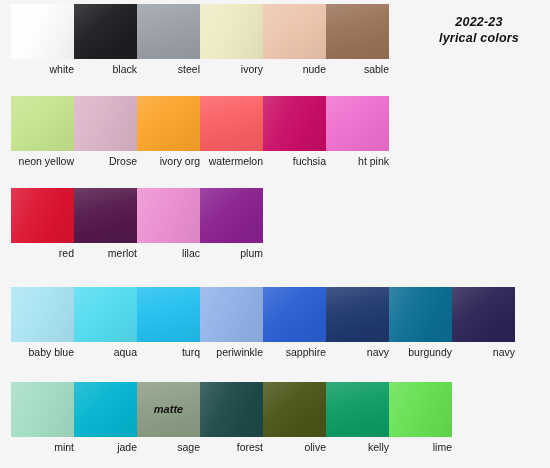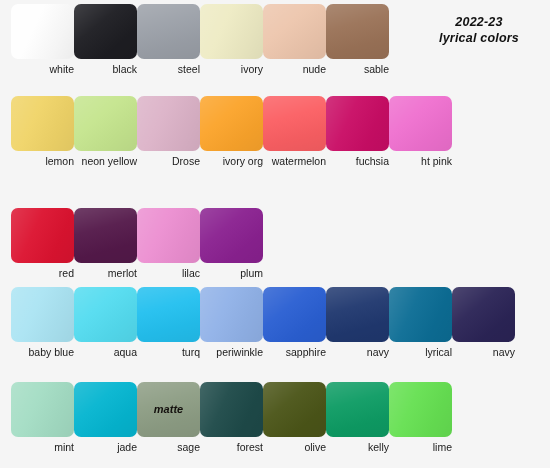--- a/index.html
+++ b/index.html
@@ -39,21 +39,20 @@
     align-items: flex-start;
   }
   .cell {
     position: relative;
   }
   .swatch {
     width: 63px;
     height: 55px;
     position: relative;
     overflow: hidden;
-    border-radius: 7px;
   }
   .swatch .tex {
     position: absolute;
     inset: 0;
     pointer-events: none;
   }
   .label {
     font-size: 10.5px;
     color: #1a1a1a;
     text-align: right;
@@ -69,21 +68,21 @@
     top: 21px;
     text-align: center;
     font-size: 11px;
     font-weight: bold;
     font-style: italic;
     color: #14110e;
   }
   
   #row-1 { top: 4px; }
   #row-2 { top: 96px; }
-  #row-3 { top: 208px; }
+  #row-3 { top: 188px; }
   #row-4 { top: 287px; }
   #row-5 { top: 382px; }
 </style>
 </head>
 <body>
 
 <div id="page">
 
   <div class="title-block">
     <div>2022-23</div>
@@ -123,26 +122,20 @@
       </div>
       <div class="cell">
         <div class="swatch" style="background: rgb(154, 114, 87);">
           <div class="tex" style="background: linear-gradient(165deg, rgba(255, 255, 255, 0.16) 0%, rgba(255, 255, 255, 0.04) 38%, rgba(0, 0, 0, 0.035) 72%, rgba(0, 0, 0, 0.07) 100%);"></div>
         </div>
         <div class="label">sable</div>
       </div>
     </div>
   <div class="row" id="row-2">
       <div class="cell">
-        <div class="swatch" style="background: rgb(240, 212, 104);">
-          <div class="tex" style="background: linear-gradient(115deg, rgba(255, 255, 255, 0.16) 0%, rgba(255, 255, 255, 0.04) 38%, rgba(0, 0, 0, 0.035) 72%, rgba(0, 0, 0, 0.07) 100%);"></div>
-        </div>
-        <div class="label">lemon</div>
-      </div>
-      <div class="cell">
         <div class="swatch" style="background: rgb(197, 229, 142);">
           <div class="tex" style="background: linear-gradient(140deg, rgba(255, 255, 255, 0.16) 0%, rgba(255, 255, 255, 0.04) 38%, rgba(0, 0, 0, 0.035) 72%, rgba(0, 0, 0, 0.07) 100%);"></div>
         </div>
         <div class="label">neon yellow</div>
       </div>
       <div class="cell">
         <div class="swatch" style="background: rgb(220, 179, 200);">
           <div class="tex" style="background: linear-gradient(115deg, rgba(255, 255, 255, 0.16) 0%, rgba(255, 255, 255, 0.04) 38%, rgba(0, 0, 0, 0.035) 72%, rgba(0, 0, 0, 0.07) 100%);"></div>
         </div>
         <div class="label">Drose</div>
@@ -232,21 +225,21 @@
       <div class="cell">
         <div class="swatch" style="background: rgb(32, 56, 111);">
           <div class="tex" style="background: linear-gradient(165deg, rgba(255, 255, 255, 0.16) 0%, rgba(255, 255, 255, 0.04) 38%, rgba(0, 0, 0, 0.035) 72%, rgba(0, 0, 0, 0.07) 100%);"></div>
         </div>
         <div class="label">navy</div>
       </div>
       <div class="cell">
         <div class="swatch" style="background: rgb(12, 109, 149);">
           <div class="tex" style="background: linear-gradient(115deg, rgba(255, 255, 255, 0.16) 0%, rgba(255, 255, 255, 0.04) 38%, rgba(0, 0, 0, 0.035) 72%, rgba(0, 0, 0, 0.07) 100%);"></div>
         </div>
-        <div class="label">lyrical</div>
+        <div class="label">burgundy</div>
       </div>
       <div class="cell">
         <div class="swatch" style="background: rgb(43, 36, 86);">
           <div class="tex" style="background: linear-gradient(140deg, rgba(255, 255, 255, 0.16) 0%, rgba(255, 255, 255, 0.04) 38%, rgba(0, 0, 0, 0.035) 72%, rgba(0, 0, 0, 0.07) 100%);"></div>
         </div>
         <div class="label">navy</div>
       </div>
     </div>
   <div class="row" id="row-5">
       <div class="cell">

